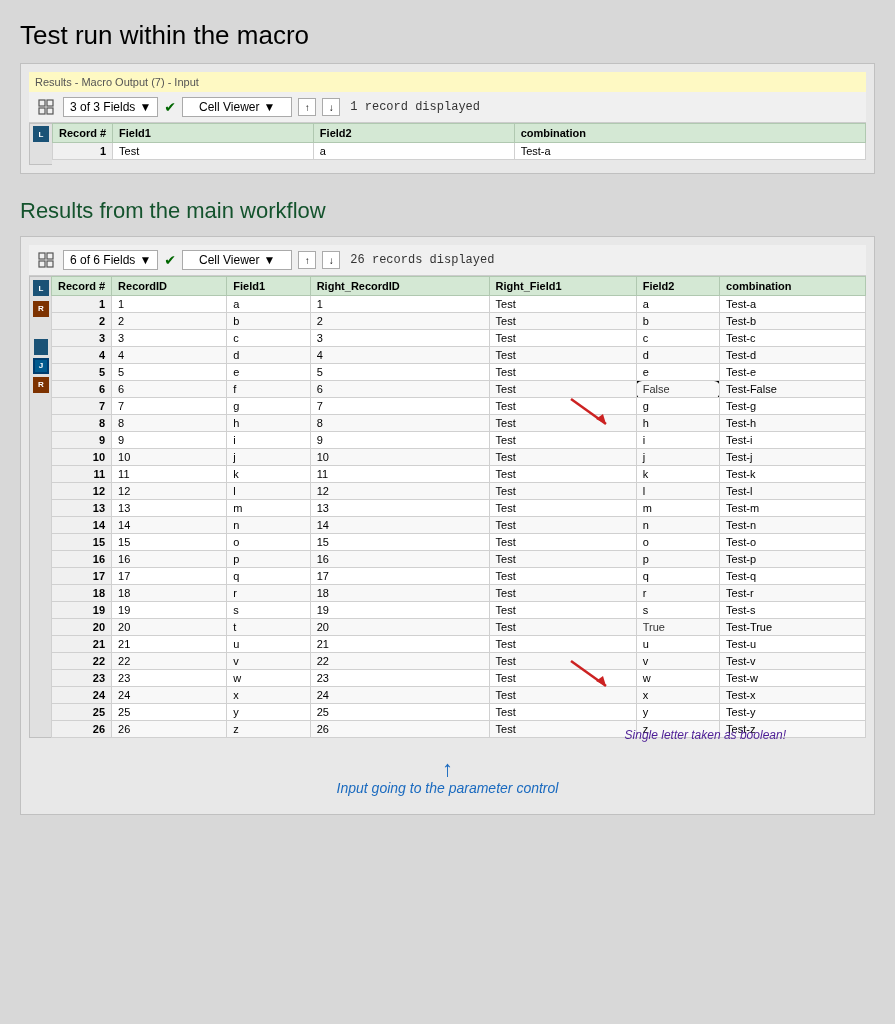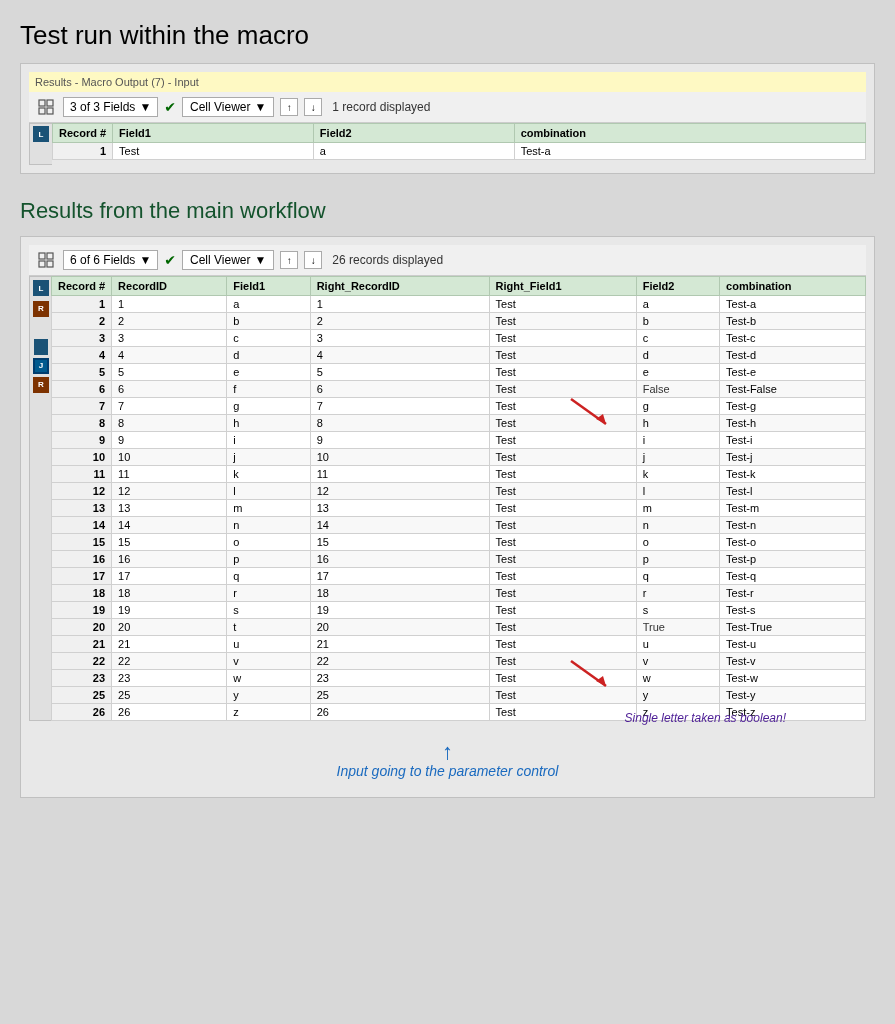--- a/index.html
+++ b/index.html
@@ -61,39 +61,40 @@
       padding: 2px 6px;
       cursor: pointer;
       font-size: 12px;
     }
     .viewer-btn {
       display: inline-flex;
       align-items: center;
       gap: 4px;
       background: #fff;
       border: 1px solid #aaa;
-      padding: 2px 7px;
+      padding: 2px 16px;
       cursor: pointer;
       font-size: 12px;
     }
     .arrow-btn {
       display: inline-flex;
       align-items: center;
       justify-content: center;
       width: 18px;
       height: 18px;
       border: 1px solid #aaa;
       background: #fff;
       cursor: pointer;
       font-size: 10px;
     }
     .record-count {
       font-size: 12px;
       color: #333;
       margin-left: 4px;
+      font-family: Liberation Mono, monospace;
     }
     table {
       border-collapse: collapse;
       width: 100%;
       background: #000000;
     }
     th {
       background: #d4e8d4;
       border: 1px solid #b0c8b0;
       padding: 3px 6px;
@@ -313,21 +314,21 @@
     <td>Test</td>
     <td style="">e</td>
     <td>Test-e</td>
   </tr>
             <tr>
     <td>6</td>
     <td>6</td>
     <td>f</td>
     <td>6</td>
     <td>Test</td>
-    <td style="color:#333;">False</td>
+    <td style="color:#333;border-radius:6px;">False</td>
     <td>Test-False</td>
   </tr>
             <tr>
     <td>7</td>
     <td>7</td>
     <td>g</td>
     <td>7</td>
     <td>Test</td>
     <td style="">g</td>
     <td>Test-g</td>
@@ -468,20 +469,29 @@
     <td>Test-v</td>
   </tr>
             <tr>
     <td>23</td>
     <td>23</td>
     <td>w</td>
     <td>23</td>
     <td>Test</td>
     <td style="">w</td>
     <td>Test-w</td>
+  </tr>
+            <tr>
+    <td>24</td>
+    <td>24</td>
+    <td>x</td>
+    <td>24</td>
+    <td>Test</td>
+    <td style="">x</td>
+    <td>Test-x</td>
   </tr>
             <tr>
     <td>25</td>
     <td>25</td>
     <td>y</td>
     <td>25</td>
     <td>Test</td>
     <td style="">y</td>
     <td>Test-y</td>
   </tr>

